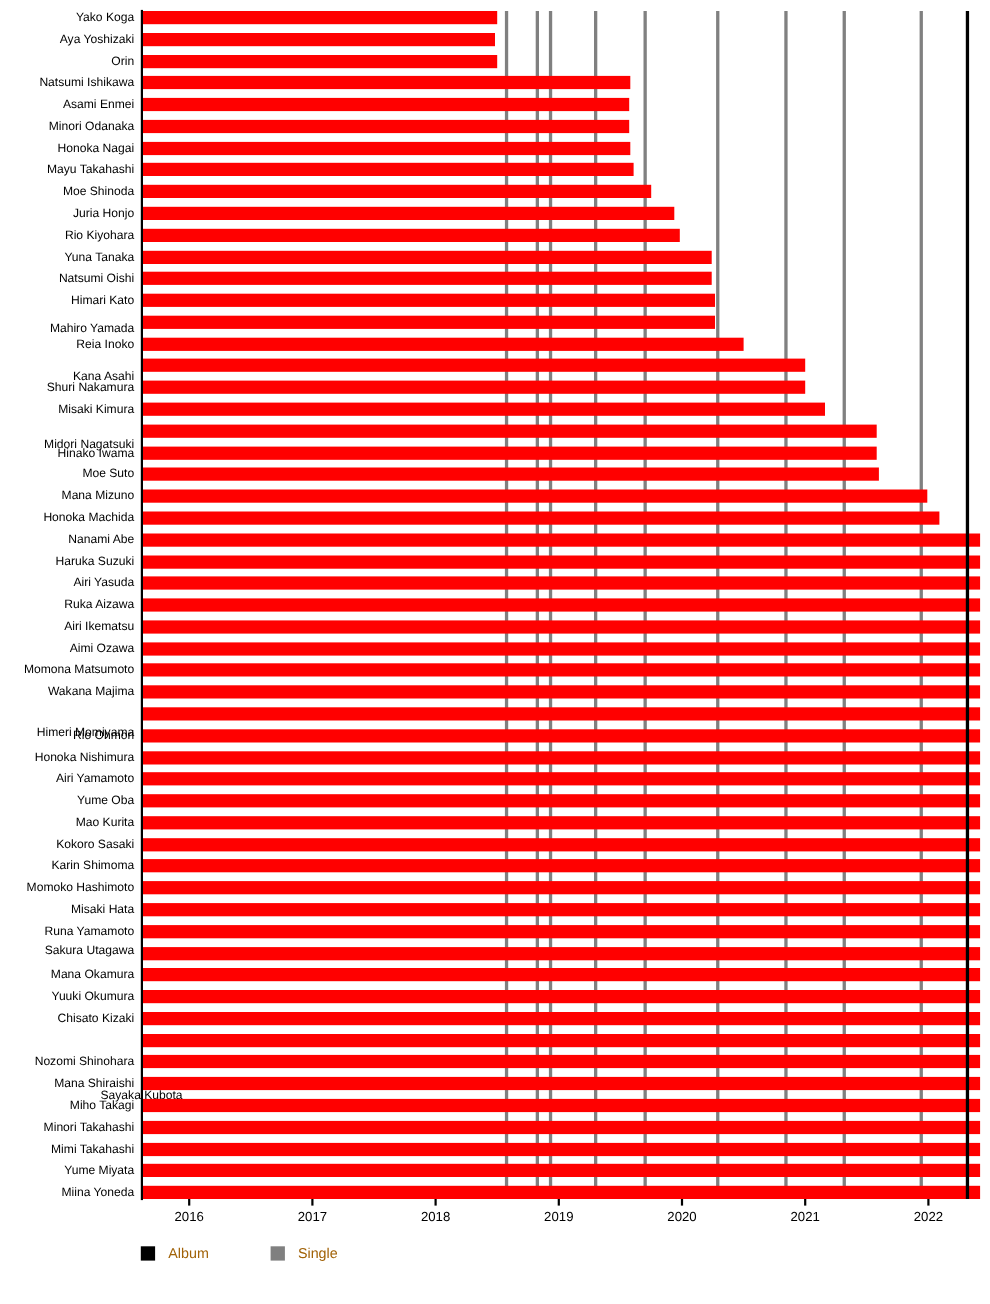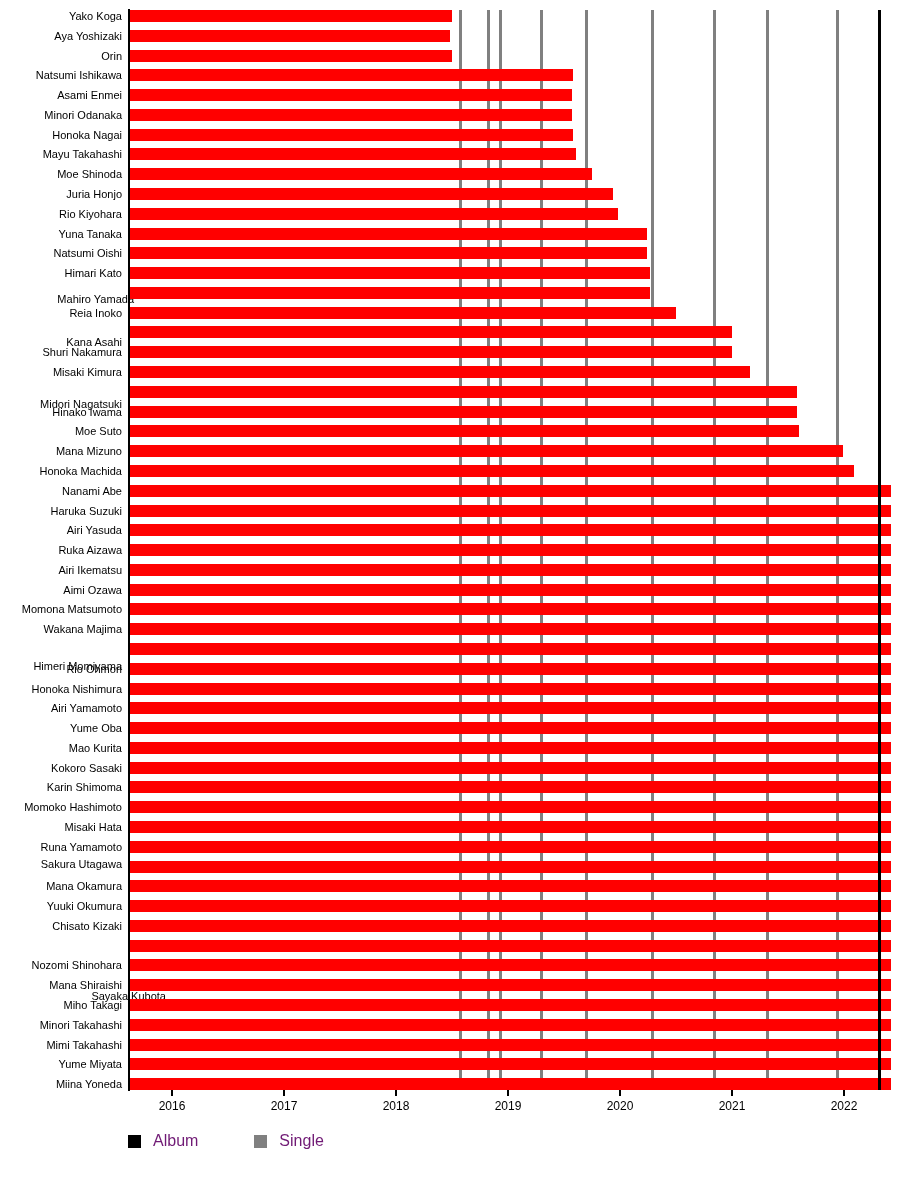--- a/index.html
+++ b/index.html
@@ -9,42 +9,42 @@
     line-height:12px;white-space:nowrap;}
   .member-bar{position:absolute;height:12px;z-index:2;}
   .grid-line{position:absolute;width:3px;z-index:1;}
   .album-line{position:absolute;width:3px;z-index:3;}
   .plot-border{position:absolute;width:2px;background:#000;z-index:4;}
   .tick-mark{position:absolute;width:2px;height:6px;background:#000;}
   .tick-label{position:absolute;width:60px;text-align:center;font-size:12px;color:#000;}
   .legend{position:absolute;left:128px;top:1132px;display:flex;align-items:center;gap:14px;}
   .legend-item{display:flex;align-items:center;gap:12px;margin-right:42px;}
   .legend-swatch{width:13px;height:13px;display:inline-block;}
-  .legend-label{font-size:16px;color:#701a75;}
+  .legend-label{font-size:13px;color:#a16207;}
 </style>
 </head>
 <body>
 
 <div id="stage">
   <div id="y-labels">
       <div class="member-label" style="top: 10px;">Yako Koga</div>
       <div class="member-label" style="top: 29.78px;">Aya Yoshizaki</div>
       <div class="member-label" style="top: 49.56px;">Orin</div>
       <div class="member-label" style="top: 69.34px;">Natsumi Ishikawa</div>
       <div class="member-label" style="top: 89.12px;">Asami Enmei</div>
       <div class="member-label" style="top: 108.9px;">Minori Odanaka</div>
       <div class="member-label" style="top: 128.68px;">Honoka Nagai</div>
       <div class="member-label" style="top: 148.46px;">Mayu Takahashi</div>
       <div class="member-label" style="top: 168.24px;">Moe Shinoda</div>
       <div class="member-label" style="top: 188.02px;">Juria Honjo</div>
       <div class="member-label" style="top: 207.8px;">Rio Kiyohara</div>
       <div class="member-label" style="top: 227.58px;">Yuna Tanaka</div>
       <div class="member-label" style="top: 247.36px;">Natsumi Oishi</div>
       <div class="member-label" style="top: 267.14px;">Himari Kato</div>
-      <div class="member-label" style="top: 293px; padding-left: 12px;">Mahiro Yamada</div>
+      <div class="member-label" style="top: 293px;">Mahiro Yamada</div>
       <div class="member-label" style="top: 306.7px;">Reia Inoko</div>
       <div class="member-label" style="top: 336px;">Kana Asahi</div>
       <div class="member-label" style="top: 346.26px;">Shuri Nakamura</div>
       <div class="member-label" style="top: 366.04px;">Misaki Kimura</div>
       <div class="member-label" style="top: 385.82px; margin-top: 12px;">Midori Nagatsuki</div>
       <div class="member-label" style="top: 405.6px;">Hinako Iwama</div>
       <div class="member-label" style="top: 425.38px;">Moe Suto</div>
       <div class="member-label" style="top: 445.16px;">Mana Mizuno</div>
       <div class="member-label" style="top: 464.94px;">Honoka Machida</div>
       <div class="member-label" style="top: 484.72px;">Nanami Abe</div>

